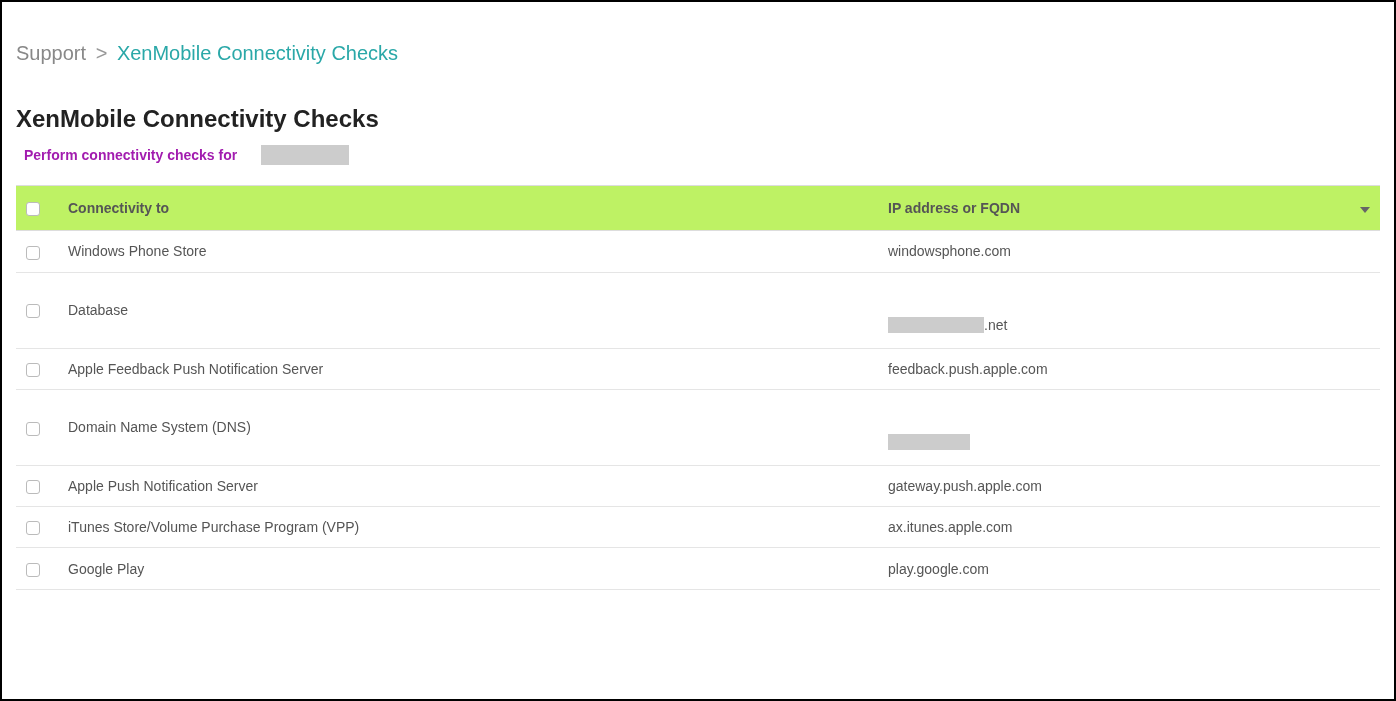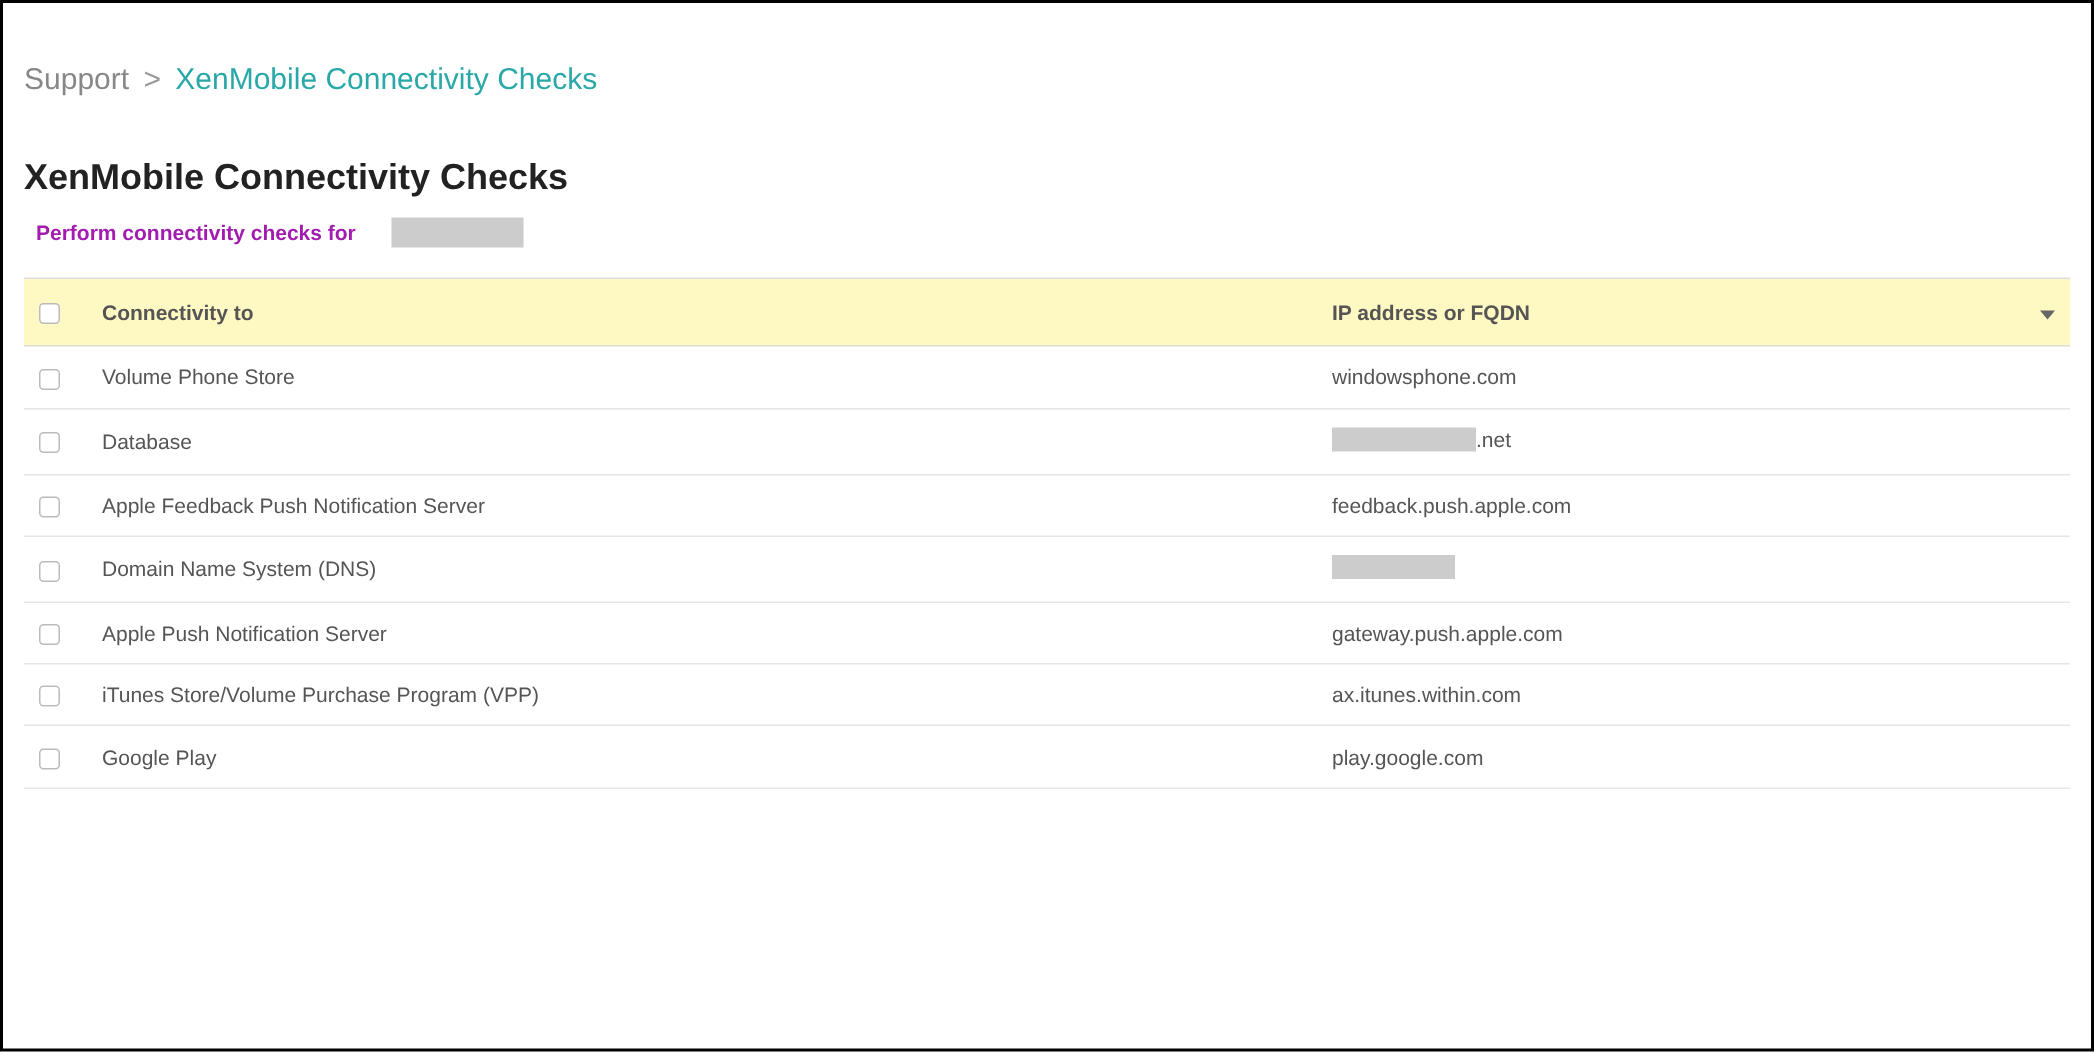--- a/index.html
+++ b/index.html
@@ -65,21 +65,21 @@
       border-collapse: collapse;
       border-top: 1px solid #ddd;
     }
     .table th, .table td {
       text-align: left;
       font-size: 14px;
       color: #555;
       border-bottom: 1px solid #e5e5e5;
     }
     .table th {
-      background: #fef9c3;
+      background: #bef264;
       font-weight: 600;
       color: #555;
       padding: 14px 10px;
       border-top: 1px solid #ddd;
       border-bottom: 1px solid #ddd;
     }
     .table td {
       padding: 12px 10px;
     }
     .col-check { width: 42px; text-align: center; }
@@ -95,21 +95,21 @@
       vertical-align: middle;
     }
     .chevron-down {
       display:inline-block;
       width:0;height:0;
       border-left:5px solid transparent;
       border-right:5px solid transparent;
       border-top:6px solid #666;
     }
     .cell-redact {
-      display:inline-flex; align-items:flex-end;
+      display:inline-flex; align-items:flex-end;margin-top:32px;
     }
     .cell-redact .rbox { background:#ccc; height:16px; display:inline-block; }
     .cell-redact .suffix { color:#555; }
   </style>
 </head>
 <body>
 
 <div class="container">
   <div class="breadcrumb">
     <span>Support</span>
@@ -131,21 +131,21 @@
           <span class="chkbox"></span>
         </th>
         <th class="col-conn">Connectivity to</th>
         <th class="col-ip">IP address or FQDN</th>
         <th class="col-expand"><span class="chevron-down"></span></th>
       </tr>
     </thead>
     <tbody id="table-body">
         <tr>
           <td class="col-check"><span class="chkbox"></span></td>
-          <td class="col-conn">Volume Phone Store</td>
+          <td class="col-conn">Windows Phone Store</td>
           <td class="col-ip" colspan="2">windowsphone.com</td>
         </tr>
         <tr>
           <td class="col-check"><span class="chkbox"></span></td>
           <td class="col-conn">Database</td>
           <td class="col-ip" colspan="2"><span class="cell-redact">
               <span class="rbox" style="width: 96px;"></span>
               <span class="suffix">.net</span>
             </span></td>
         </tr>
@@ -162,21 +162,21 @@
             </span></td>
         </tr>
         <tr>
           <td class="col-check"><span class="chkbox"></span></td>
           <td class="col-conn">Apple Push Notification Server</td>
           <td class="col-ip" colspan="2">gateway.push.apple.com</td>
         </tr>
         <tr>
           <td class="col-check"><span class="chkbox"></span></td>
           <td class="col-conn">iTunes Store/Volume Purchase Program (VPP)</td>
-          <td class="col-ip" colspan="2">ax.itunes.within.com</td>
+          <td class="col-ip" colspan="2">ax.itunes.apple.com</td>
         </tr>
         <tr>
           <td class="col-check"><span class="chkbox"></span></td>
           <td class="col-conn">Google Play</td>
           <td class="col-ip" colspan="2">play.google.com</td>
         </tr>
       </tbody>
   </table>
 </div>
 

